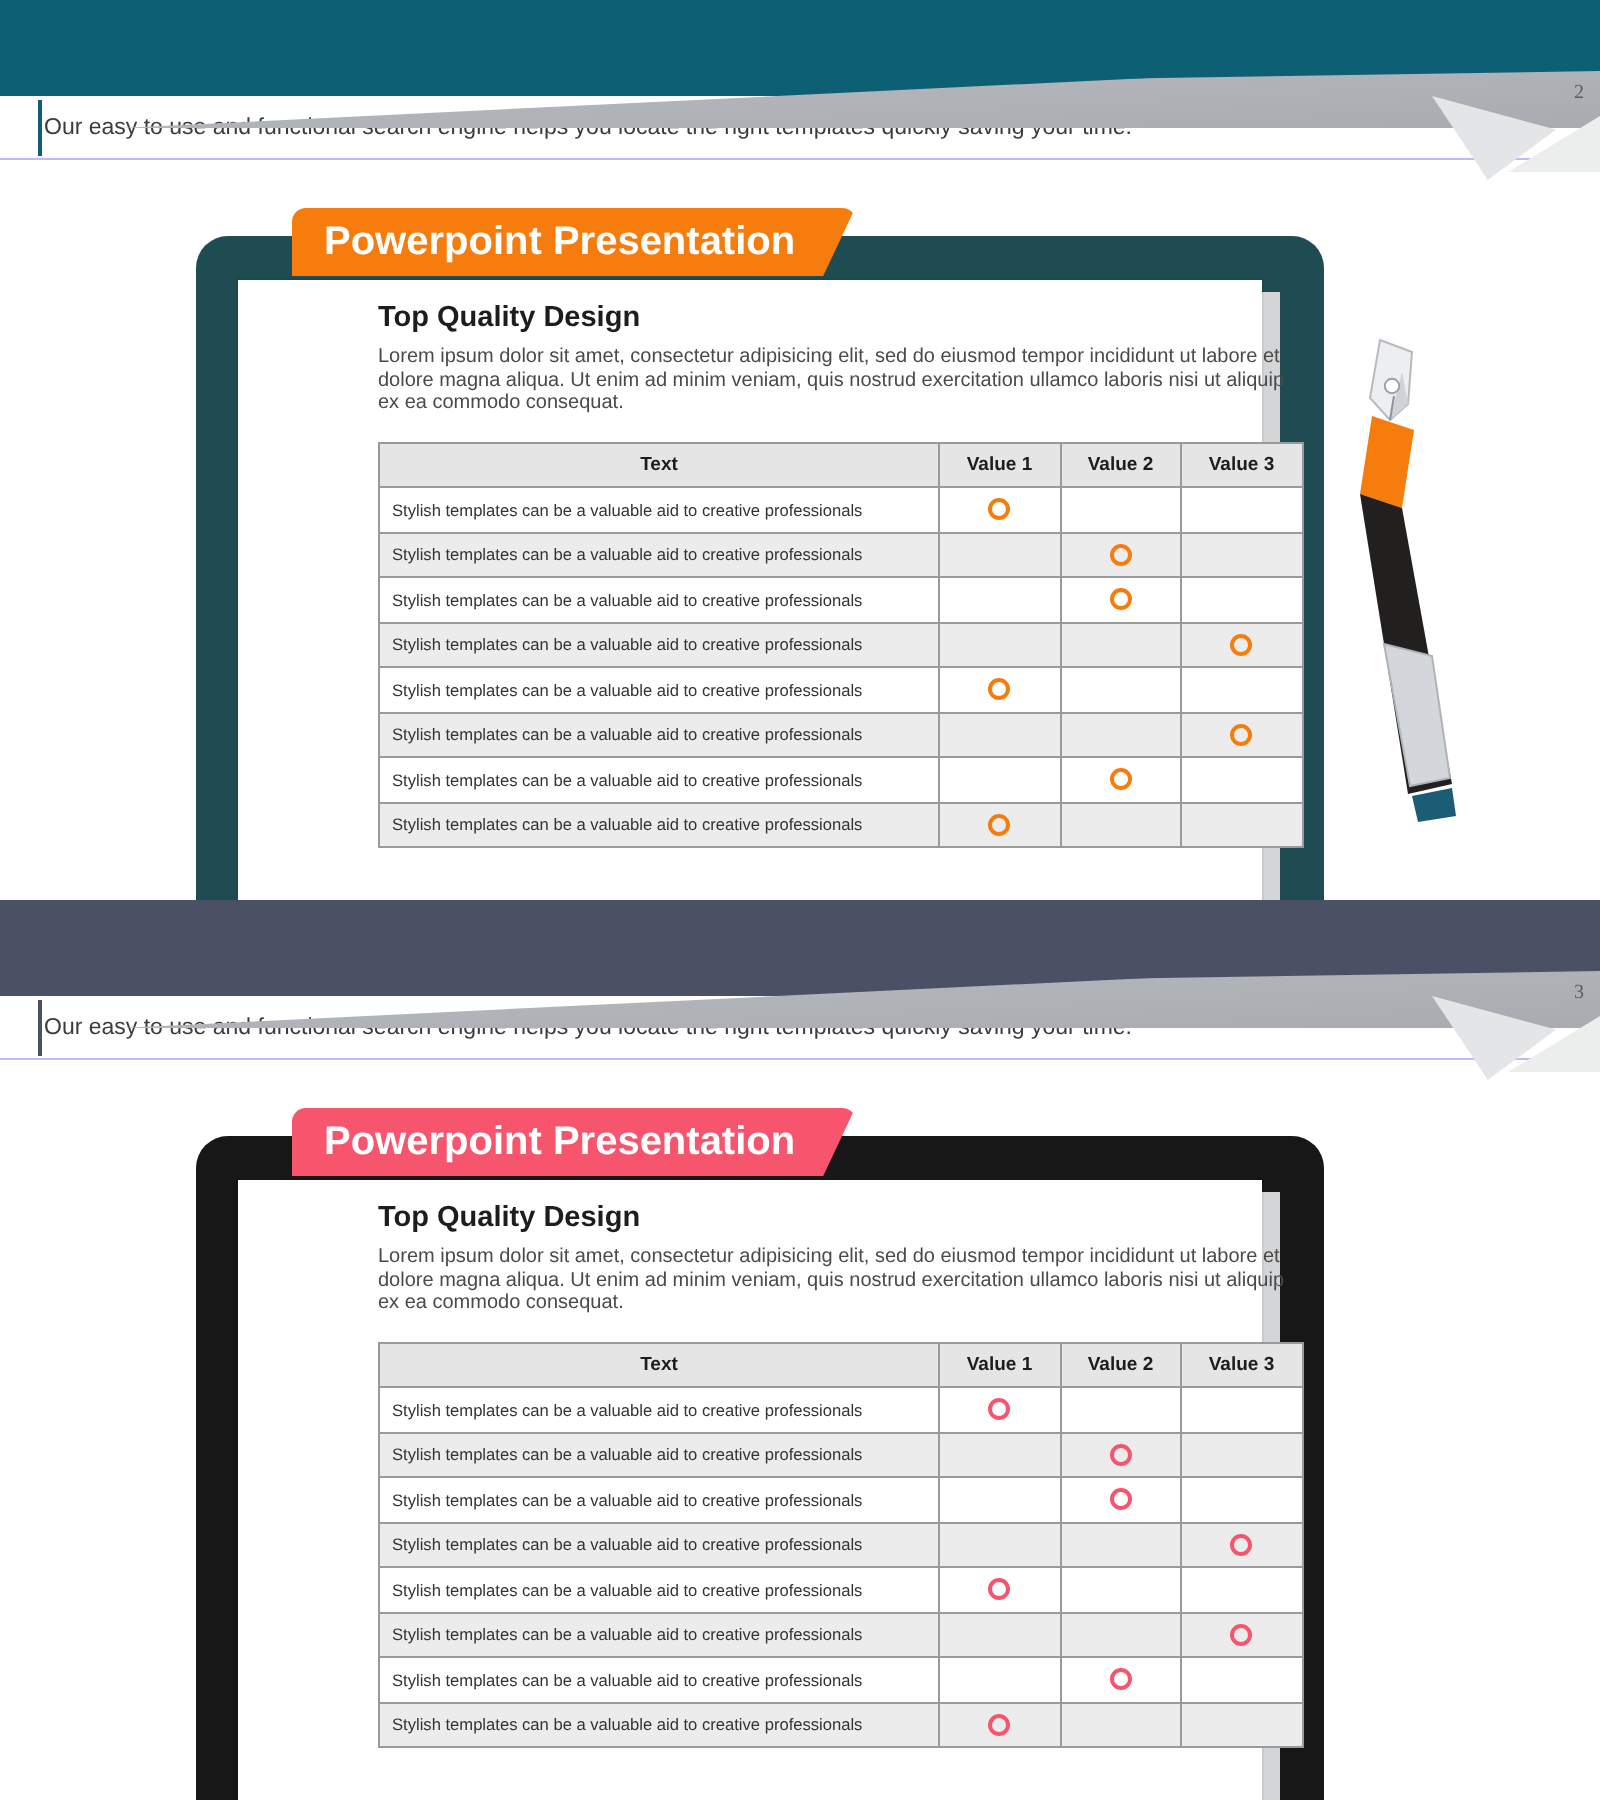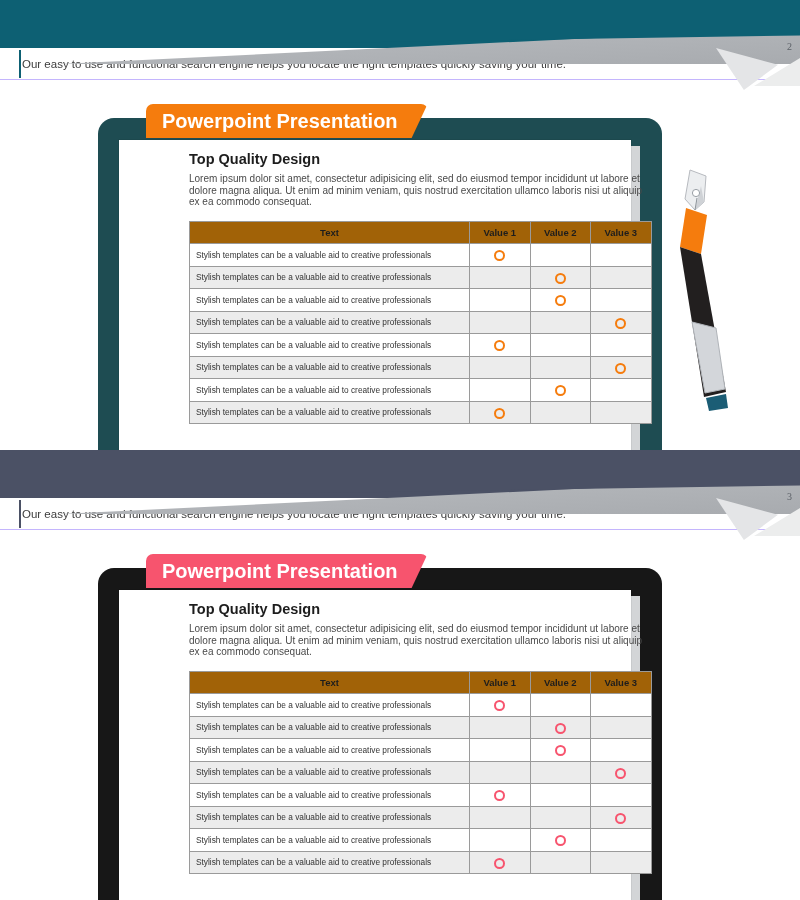--- a/index.html
+++ b/index.html
@@ -121,21 +121,21 @@
     width:462px;
     table-layout:fixed;
   }
   table.tbl th, table.tbl td {
     border:1px solid #9a9a9a;
     padding:0;
     height:22.5px;
     vertical-align:middle;
   }
   table.tbl th {
-    background:#a16207;
+    background:#e5e5e5;
     font-size:9.5px; font-weight:bold; color:#1d1d1d;
     text-align:center;
   }
   table.tbl td.txt {
     font-size:8.3px; color:#333; padding-left:6px; text-align:left;
   }
   table.tbl td.val { text-align:center; }
   table.tbl tr.alt td { background:#ececec; }
   table.tbl tr.norm td { background:#ffffff; }
 

